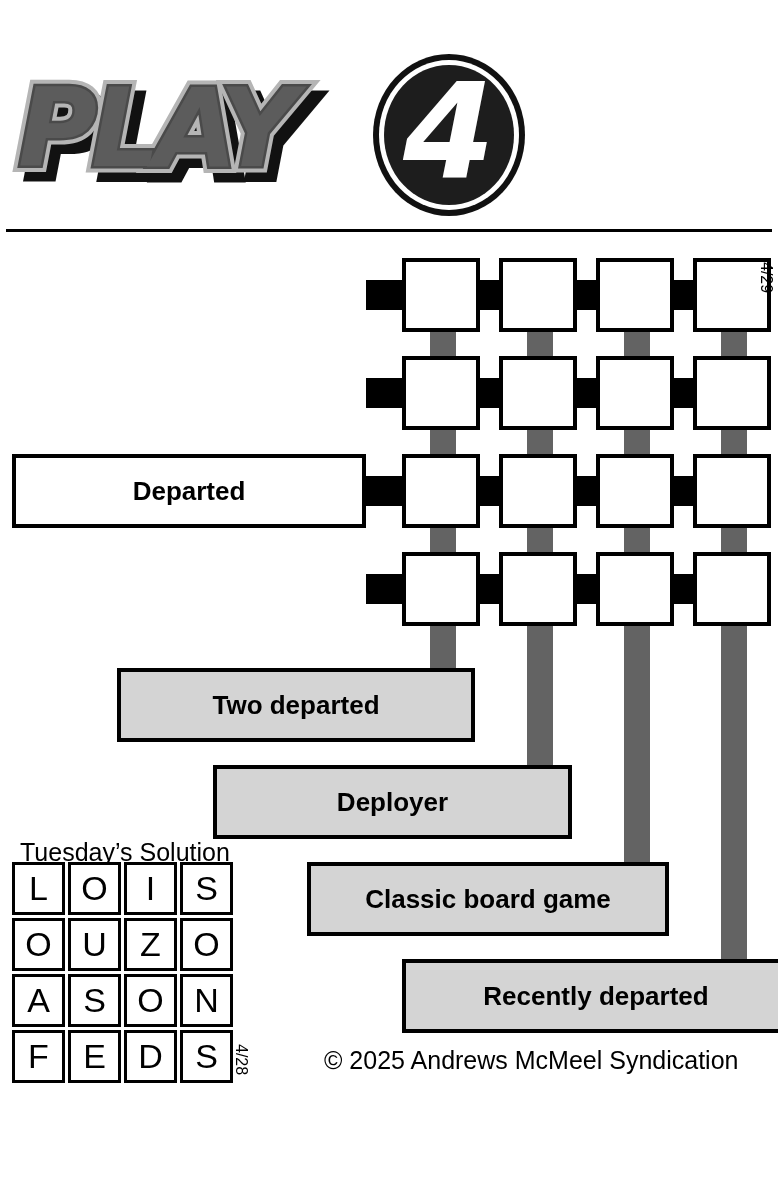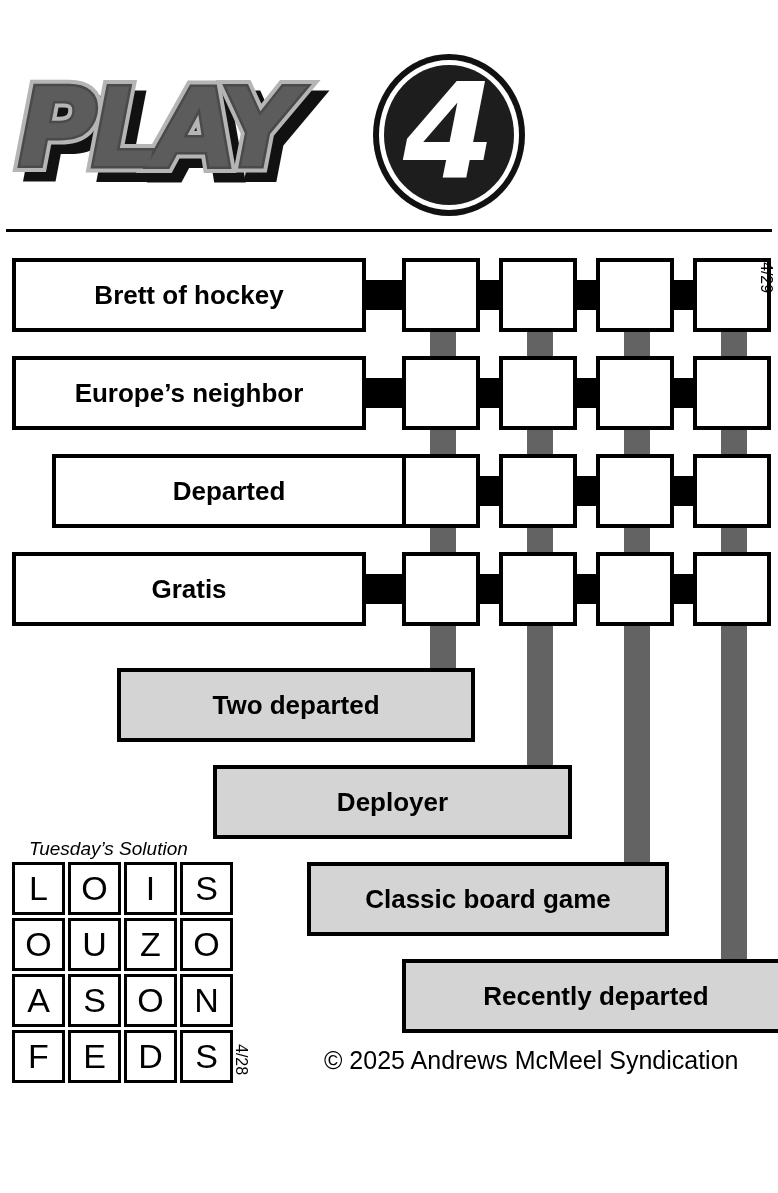--- a/index.html
+++ b/index.html
@@ -163,25 +163,24 @@
     transform: rotate(90deg);
     transform-origin: left top;
     white-space: nowrap;
     z-index: 6;
   }
 
   
   #solution { position: absolute; left: 12px; top: 838px; width: 240px; }
   #solution-label {
     position: absolute;
-    left: 17px;
+    left: 8px;
     top: 0px;
-    font-size: 19px;
-    white-space: nowrap;
-    font-style: italic;
+    font-size: 25px;
+    white-space: nowrap;
   }
   .sol-cell {
     position: absolute;
     width: 53px;
     height: 53px;
     border: 3px solid #000000;
     box-sizing: border-box;
     background: #ffffff;
     display: flex;
     align-items: center;
@@ -255,31 +254,22 @@
   <div class="v-link" style="left:624px; top:328px; height:34px;"></div>
   <div class="v-link" style="left:624px; top:426px; height:34px;"></div>
   <div class="v-link" style="left:624px; top:524px; height:34px;"></div>
   <div class="v-link" style="left:624px; top:622px; height:246px;"></div>
 
   <div class="v-link" style="left:721px; top:328px; height:34px;"></div>
   <div class="v-link" style="left:721px; top:426px; height:34px;"></div>
   <div class="v-link" style="left:721px; top:524px; height:34px;"></div>
   <div class="v-link" style="left:721px; top:622px; height:344px;"></div>
 
-  <div class="row-clue" style="top:258px;">
-    <span>Brett of hockey</span>
-  </div>
-  <div class="row-clue" style="top:356px;">
-    <span>Europe’s neighbor</span>
-  </div>
-  <div class="row-clue" style="top:454px;margin-left:40px;">
+  <div class="row-clue" style="top:454px;">
     <span>Departed</span>
-  </div>
-  <div class="row-clue" style="top:552px;">
-    <span>Gratis</span>
   </div>
 
   <div class="cell" style="left:402px; top:258px;"><span></span></div>
   <div class="cell" style="left:499px; top:258px;"><span></span></div>
   <div class="cell" style="left:596px; top:258px;"><span></span></div>
   <div class="cell" style="left:693px; top:258px;"><span></span></div>
 
   <div class="cell" style="left:402px; top:356px;"><span></span></div>
   <div class="cell" style="left:499px; top:356px;"><span></span></div>
   <div class="cell" style="left:596px; top:356px;"><span></span></div>

